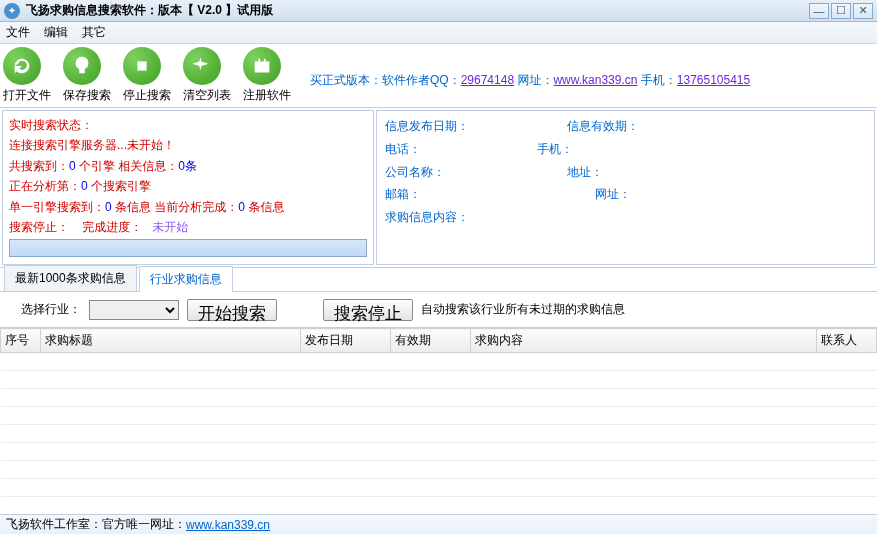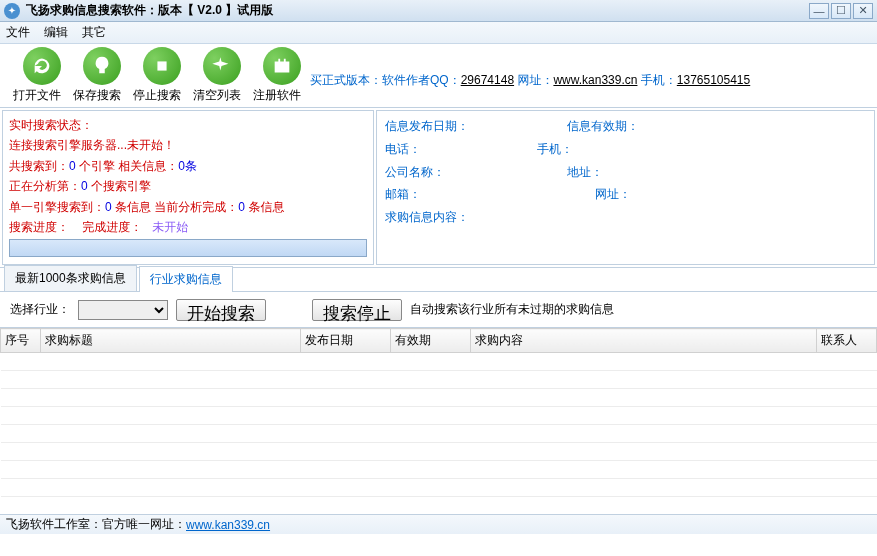--- a/index.html
+++ b/index.html
@@ -5,40 +5,40 @@
 * { box-sizing: border-box; margin: 0; padding: 0; }
 body { font-family: "Microsoft YaHei", SimSun, Arial, sans-serif; font-size: 12px; background: #fff; width: 877px; height: 556px; overflow: hidden; }
 .titlebar { height: 22px; background: linear-gradient(#e8f0f8,#d0e0f0); border-bottom: 1px solid #a0b8d0; display: flex; align-items: center; padding: 0 4px; }
 .titlebar .app-icon { width: 16px; height: 16px; border-radius: 50%; background: #4a90d0; margin-right: 6px; display:flex;align-items:center;justify-content:center;color:#fff;font-size:10px; }
 .titlebar .title { flex: 1; font-weight: bold; font-size: 12px; }
 .titlebar .winbtns { display: flex; gap: 2px; }
 .titlebar .winbtn { width: 20px; height: 16px; border: 1px solid #8aa8c8; background: linear-gradient(#f0f6fc,#d8e8f8); display:flex;align-items:center;justify-content:center; font-size:11px; color:#456; }
 .menubar { height: 22px; background: linear-gradient(#f4f8fc,#e8f0f8); border-bottom: 1px solid #c8d8e8; display:flex; align-items:center; padding: 4px 6px; gap: 14px; }
 .menubar span { cursor: default; }
 .toolbar { height: 64px; border-bottom: 1px solid #c0d0e0; display:flex; padding: 2px; background:#fff; }
-.tbtn { width: 60px; display:flex; flex-direction:column; align-items:flex-end; justify-content:center; gap:2px; border:1px solid transparent; }
+.tbtn { width: 60px; display:flex; flex-direction:column; align-items:flex-start; justify-content:center; gap:2px; border:1px solid transparent; }
 .tbtn .ticon { width: 38px; height: 38px; border-radius:50%; background: radial-gradient(circle at 30% 30%, #7ed060, #3ba020); display:flex; align-items:center; justify-content:center; }
 .tbtn .ticon svg { width:22px; height:22px; }
 .tbtn .tlabel { font-size:12px; color:#000; }
 .version-note { flex:1; padding: 6px 8px; font-size:12px; line-height:1.6; color:#0066cc; }
-.version-note a { color:#000000; text-decoration:underline; }
+.version-note a { color:#6d28d9; text-decoration:underline; }
 .mainrow { display:flex; height: 160px; border-bottom:1px solid #c0d0e0; }
 .status-panel { width: 372px; border:1px solid #c0d0e0; margin:2px; padding:4px 6px; background:#fff; display:flex; flex-direction:column; }
 .status-panel .line { color:#d00000; line-height:1.7; font-size:12px; }
 .status-panel .line .blue { color:#0000e0; }
 .status-panel .line .black { color:#8b5cf6; }
 .progress { height: 18px; border:1px solid #8aa8c8; background: linear-gradient(#d8e8fa,#c0d8f4); margin-top: 2px; }
 .detail-panel { flex:1; border:1px solid #c0d0e0; margin:2px 2px 2px 0; padding: 4px 8px; background:#fff; }
 .detail-panel .drow { color:#0066cc; line-height:1.9; font-size:12px; display:flex; }
 .detail-panel .drow .lbl { min-width:90px; }
 .detail-panel .drow .lbl2 { min-width:60px; margin-left:92px; }
 .tabs { height:24px; border-bottom:1px solid #c0d0e0; display:flex; align-items:flex-end; padding-left:4px; background:#fff;}
 .tab { padding:4px 10px; border:1px solid #c0d0e0; border-bottom:none; background:#f0f4f8; margin-right:2px; font-size:12px; }
 .tab.active { background:#fff; color:#0066cc; position:relative; top:1px; }
-.filter-row { height:36px; display:flex; align-items:center; gap:8px; padding: 0 10px; border-bottom:1px solid #c0d0e0;}
+.filter-row { height:36px; display:flex; align-items:center; gap:8px; padding: 0 21px; border-bottom:1px solid #c0d0e0;}
 .filter-row select { width:90px; height:20px; border:1px solid #888; font-size:12px;}
 .filter-row button { padding:2px 10px; height:22px; border:1px solid #888; background:linear-gradient(#fdfdfd,#e4e4e4); font-size:17px; font-family:inherit; border-radius:2px;}
 .table-wrap { height: 186px; overflow:hidden; }
 table { width:100%; border-collapse:collapse; font-size:12px; }
 thead th { background: linear-gradient(#fcfcfc,#ececec); border:1px solid #d0d0d0; padding:3px 4px; text-align:left; font-weight:normal; height:20px;}
 tbody td { border-bottom:1px solid #ececec; height:18px; padding:0 4px;}
 tbody tr:nth-child(odd){background:#fff;} tbody tr:nth-child(even){background:#fff;}
 .statusbar { height:20px; border-top:1px solid #c0d0e0; display:flex; align-items:center; padding:0 6px; font-size:12px; background:linear-gradient(#f4f8fc,#e8f0f8);}
 .statusbar a { color:#0066cc; text-decoration:underline;}
 </style>
@@ -108,21 +108,21 @@
   </div>
 </div>
 
 <div class="mainrow">
   <div class="status-panel">
     <div class="line">实时搜索状态：</div>
     <div class="line">连接搜索引擎服务器...未开始！</div>
     <div class="line"><span>共搜索到：</span><span class="blue">0</span><span> 个引擎  相关信息：</span><span class="blue">0条</span></div>
     <div class="line"><span>正在分析第：</span><span class="blue">0</span><span> 个搜索引擎</span></div>
     <div class="line"><span>单一引擎搜索到：</span><span class="blue">0</span><span> 条信息  当前分析完成：</span><span class="blue">0</span><span> 条信息</span></div>
-    <div class="line"><span>搜索进度：</span>&nbsp;&nbsp;&nbsp;&nbsp;<span>完成进度：</span>&nbsp;&nbsp;&nbsp;<span class="black">未开始</span></div>
+    <div class="line"><span>搜索停止：</span>&nbsp;&nbsp;&nbsp;&nbsp;<span>完成进度：</span>&nbsp;&nbsp;&nbsp;<span class="black">未开始</span></div>
     <div class="progress"></div>
   </div>
   <div class="detail-panel">
     <div class="drow">
         <span class="lbl">信息发布日期：</span>
         <span class="lbl2">信息有效期：</span>
       </div>
     <div class="drow">
         <span style="min-width:60px">电话：</span>
         <span class="lbl2">手机：</span>

